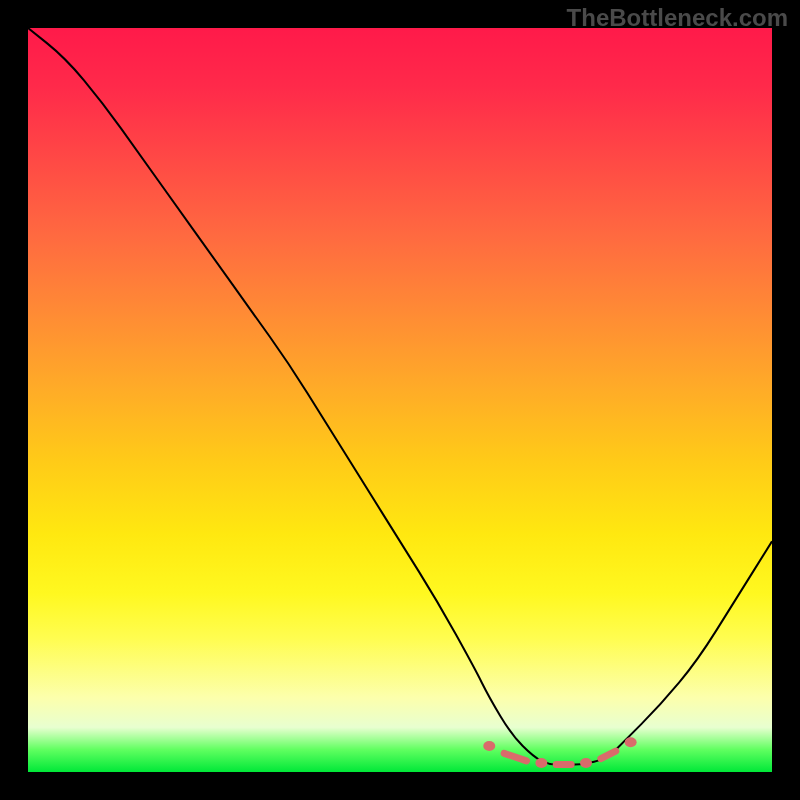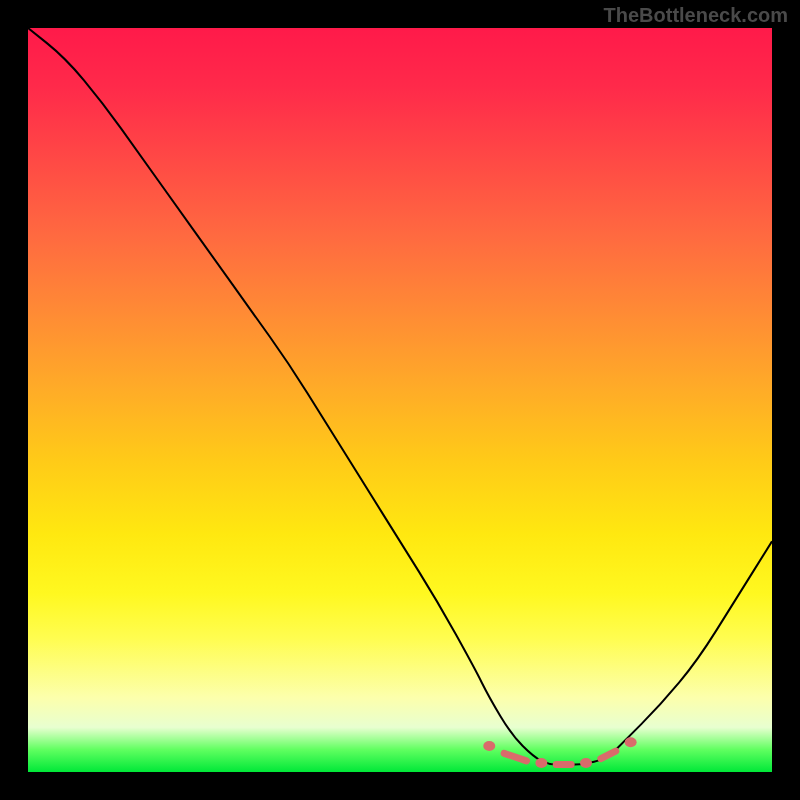--- a/index.html
+++ b/index.html
@@ -9,21 +9,21 @@
     background: #000;
     position: relative;
     font-family: Arial, sans-serif;
     overflow: hidden;
   }
   .watermark {
     position: absolute;
     top: 4px;
     right: 12px;
     color: #4a4a4a;
-    font-size: 20px;
+    font-size: 24px;
     font-weight: bold;
     z-index: 10;
   }
   .plot-area {
     position: absolute;
     top: 28px;
     left: 28px;
     width: 744px;
     height: 744px;
     overflow: hidden;

